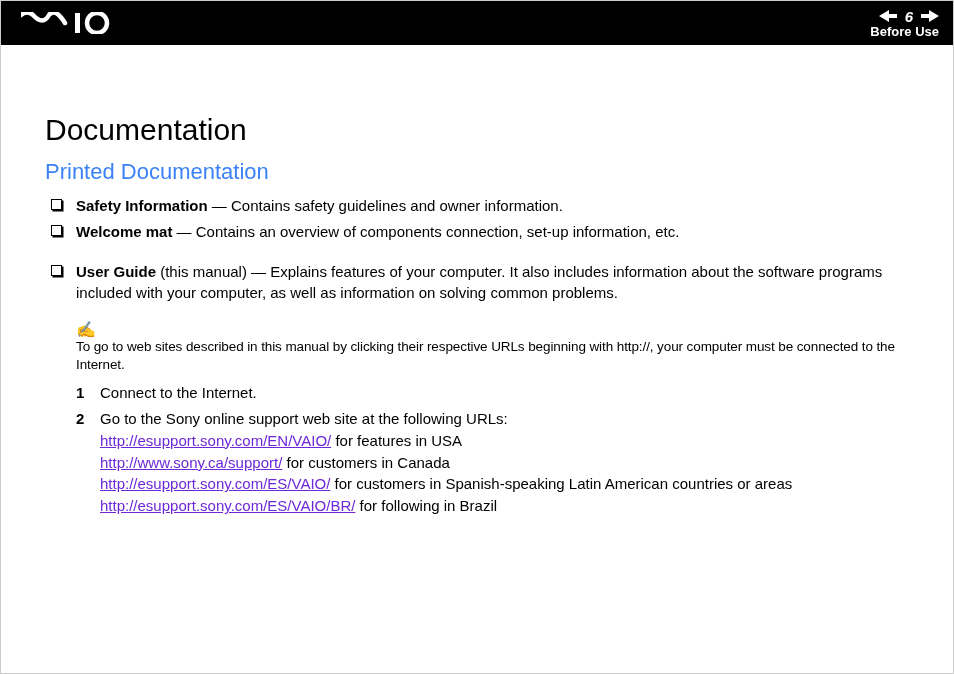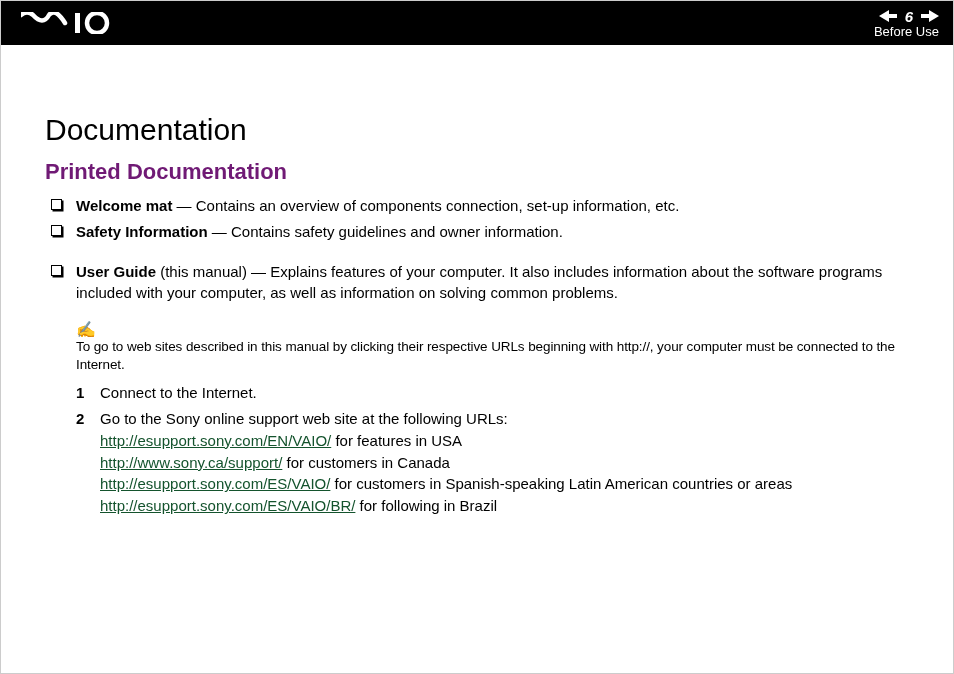--- a/index.html
+++ b/index.html
@@ -34,41 +34,41 @@
     gap: 6px;
   }
   .arrow { cursor: pointer; }
   .pagenum {
     font-weight: bold;
     font-style: italic;
     font-size: 15px;
     padding: 0 2px;
   }
   .section-label {
-    font-weight: normal;
+    font-weight: bold;
     font-size: 13px;
     margin-top: 0;
   }
   .content {
     padding: 68px 36px 20px 36px;
     margin-left: 8px;
   }
   h1 {
     font-size: 30px;
     font-weight: 400;
     margin-bottom: 12px;
   }
   .intro {
     font-size: 15px;
     margin-bottom: 18px;
   }
   h2 {
-    color: #701a75;
+    color: #3b82f6;
     font-size: 22px;
-    font-weight: 700;
+    font-weight: 400;
     margin-bottom: 10px;
   }
   ul.bullets {
     list-style: none;
     margin-bottom: 18px;
   }
   ul.bullets > li {
     display: flex;
     align-items: flex-start;
     font-size: 15px;
@@ -120,21 +120,21 @@
     line-height: 1.45;
     margin-bottom: 4px;
   }
   ol.steps > li .num {
     font-weight: bold;
     width: 24px;
     flex: 0 0 auto;
   }
   ol.steps > li .step-body { flex: 1; }
   a.url {
-    color: #14532d;
+    color: #6d28d9;
     text-decoration: underline;
   }
 </style>
 </head>
 <body>
 
 <div class="topbar">
   <div class="logo">
     <svg width="110" height="22" viewBox="0 0 110 22">
       <path d="M0 3 Q 6 -2 12 3 Q 22 14 28 3 Q 34 -5 44 11" stroke="#fff" stroke-width="4.5" fill="none" stroke-linecap="round"></path>
@@ -160,25 +160,25 @@
   </div>
 </div>
 
 <div class="content">
   <h1>Documentation</h1>
 
   <h2>Printed Documentation</h2>
   <ul class="bullets">
     <li>
       <span class="sq"></span>
+      <span class="li-body"><span class="bold">Safety Information</span><span> — Contains safety guidelines and owner information.</span></span>
+    </li>
+    <li>
+      <span class="sq"></span>
       <span class="li-body"><span class="bold">Welcome mat</span><span> — Contains an overview of components connection, set-up information, etc.</span></span>
-    </li>
-    <li>
-      <span class="sq"></span>
-      <span class="li-body"><span class="bold">Safety Information</span><span> — Contains safety guidelines and owner information.</span></span>
     </li>
   </ul>
 
   <ul class="bullets">
     <li>
       <span class="sq"></span>
       <span class="li-body"><span class="bold">User Guide</span><span> (this manual) — Explains features of your computer. It also includes information about the software programs included with your computer, as well as information on solving common problems.</span></span>
     </li>
   </ul>
 

